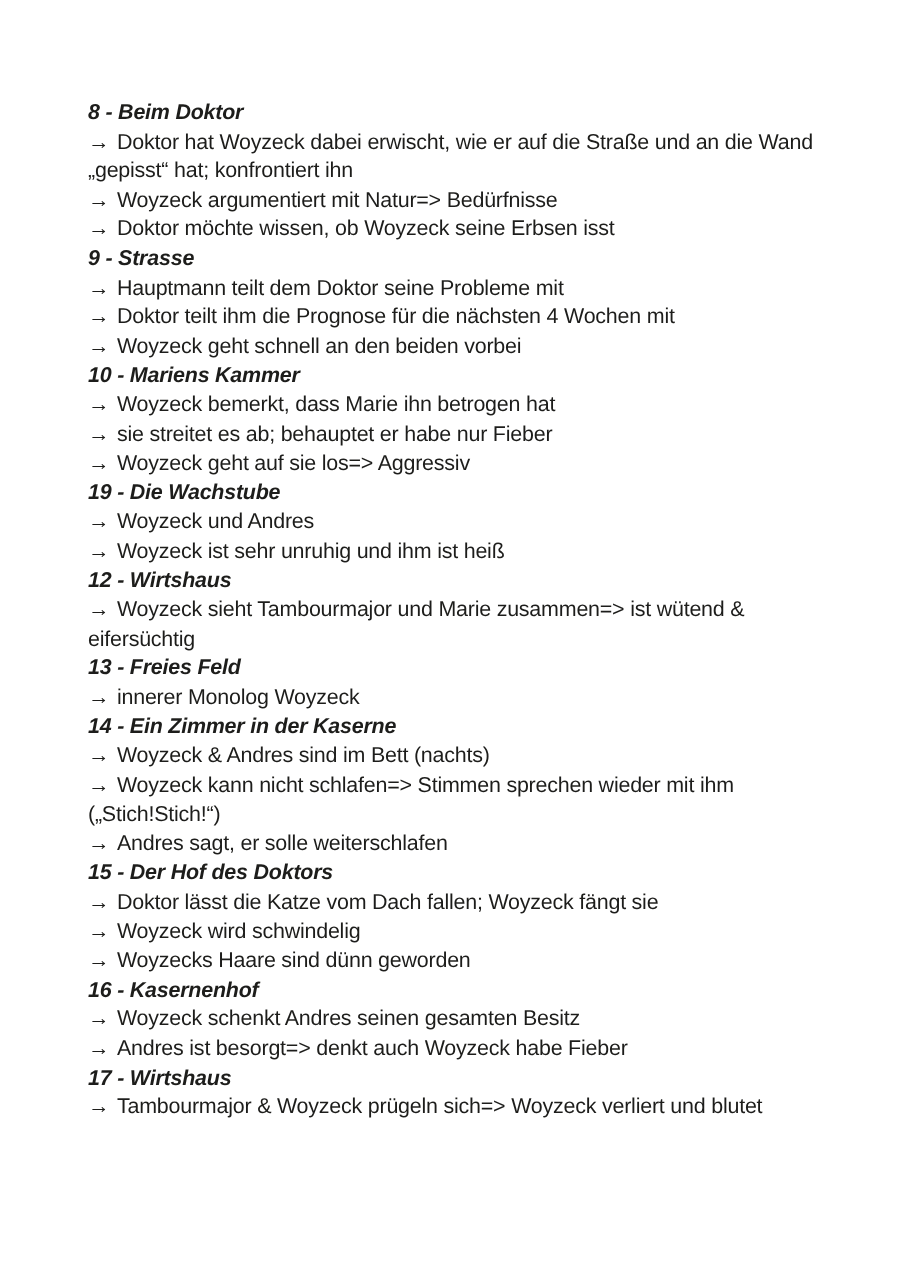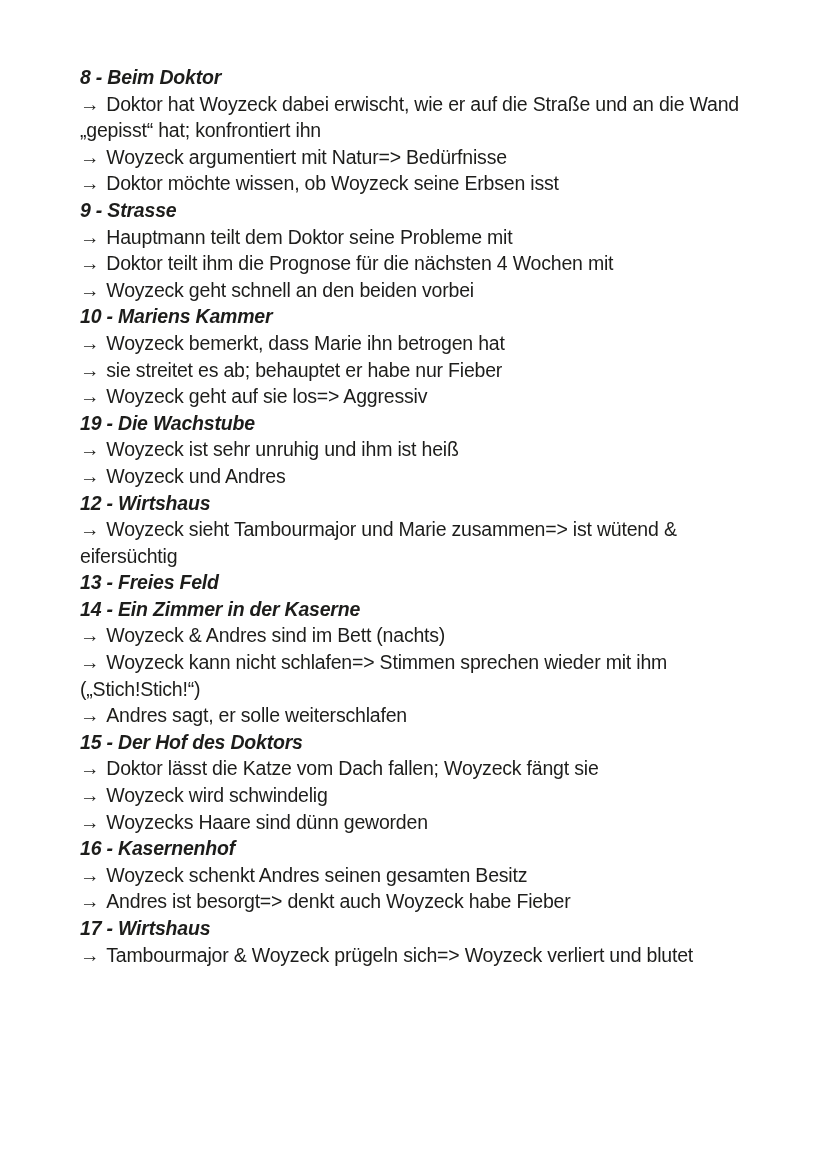--- a/index.html
+++ b/index.html
@@ -9,21 +9,21 @@
   }
   body {
     width: 828px;
     height: 1171px;
     overflow: hidden;
   }
   .page {
     box-sizing: border-box;
     width: 816px;
     height: 1171px;
-    padding: 64px 74px 0 80px;
+    padding: 89px 74px 0 80px;
     background: #ffffff;
     font-family: "Liberation Sans", sans-serif;
     font-size: 19.5px;
     line-height: 26.6px;
     color: #1d1d1b;
     letter-spacing: -0.2px;
   }
   .page p {
     margin: 0;
     padding: 0;
@@ -47,25 +47,26 @@
       <p class="item"><span class="arrow">→</span><span>Doktor möchte wissen, ob Woyzeck seine Erbsen isst</span></p>
       <p class="heading">9 - Strasse</p>
       <p class="item"><span class="arrow">→</span><span>Hauptmann teilt dem Doktor seine Probleme mit</span></p>
       <p class="item"><span class="arrow">→</span><span>Doktor teilt ihm die Prognose für die nächsten 4 Wochen mit</span></p>
       <p class="item"><span class="arrow">→</span><span>Woyzeck geht schnell an den beiden vorbei</span></p>
       <p class="heading">10 - Mariens Kammer</p>
       <p class="item"><span class="arrow">→</span><span>Woyzeck bemerkt, dass Marie ihn betrogen hat</span></p>
       <p class="item"><span class="arrow">→</span><span>sie streitet es ab; behauptet er habe nur Fieber</span></p>
       <p class="item"><span class="arrow">→</span><span>Woyzeck geht auf sie los=&gt; Aggressiv</span></p>
       <p class="heading">19 - Die Wachstube</p>
+      <p class="item"><span class="arrow">→</span><span>Woyzeck und Andres</span></p>
       <p class="item"><span class="arrow">→</span><span>Woyzeck ist sehr unruhig und ihm ist heiß</span></p>
-      <p class="item"><span class="arrow">→</span><span>Woyzeck und Andres</span></p>
       <p class="heading">12 - Wirtshaus</p>
       <p class="item"><span class="arrow">→</span><span>Woyzeck sieht Tambourmajor und Marie zusammen=&gt; ist wütend &amp; eifersüchtig</span></p>
       <p class="heading">13 - Freies Feld</p>
+      <p class="item"><span class="arrow">→</span><span>innerer Monolog Woyzeck</span></p>
       <p class="heading">14 - Ein Zimmer in der Kaserne</p>
       <p class="item"><span class="arrow">→</span><span>Woyzeck &amp; Andres sind im Bett (nachts)</span></p>
       <p class="item"><span class="arrow">→</span><span>Woyzeck kann nicht schlafen=&gt; Stimmen sprechen wieder mit ihm („Stich!Stich!“)</span></p>
       <p class="item"><span class="arrow">→</span><span>Andres sagt, er solle weiterschlafen</span></p>
       <p class="heading">15 - Der Hof des Doktors</p>
       <p class="item"><span class="arrow">→</span><span>Doktor lässt die Katze vom Dach fallen; Woyzeck fängt sie</span></p>
       <p class="item"><span class="arrow">→</span><span>Woyzeck wird schwindelig</span></p>
       <p class="item"><span class="arrow">→</span><span>Woyzecks Haare sind dünn geworden</span></p>
       <p class="heading">16 - Kasernenhof</p>
       <p class="item"><span class="arrow">→</span><span>Woyzeck schenkt Andres seinen gesamten Besitz</span></p>

